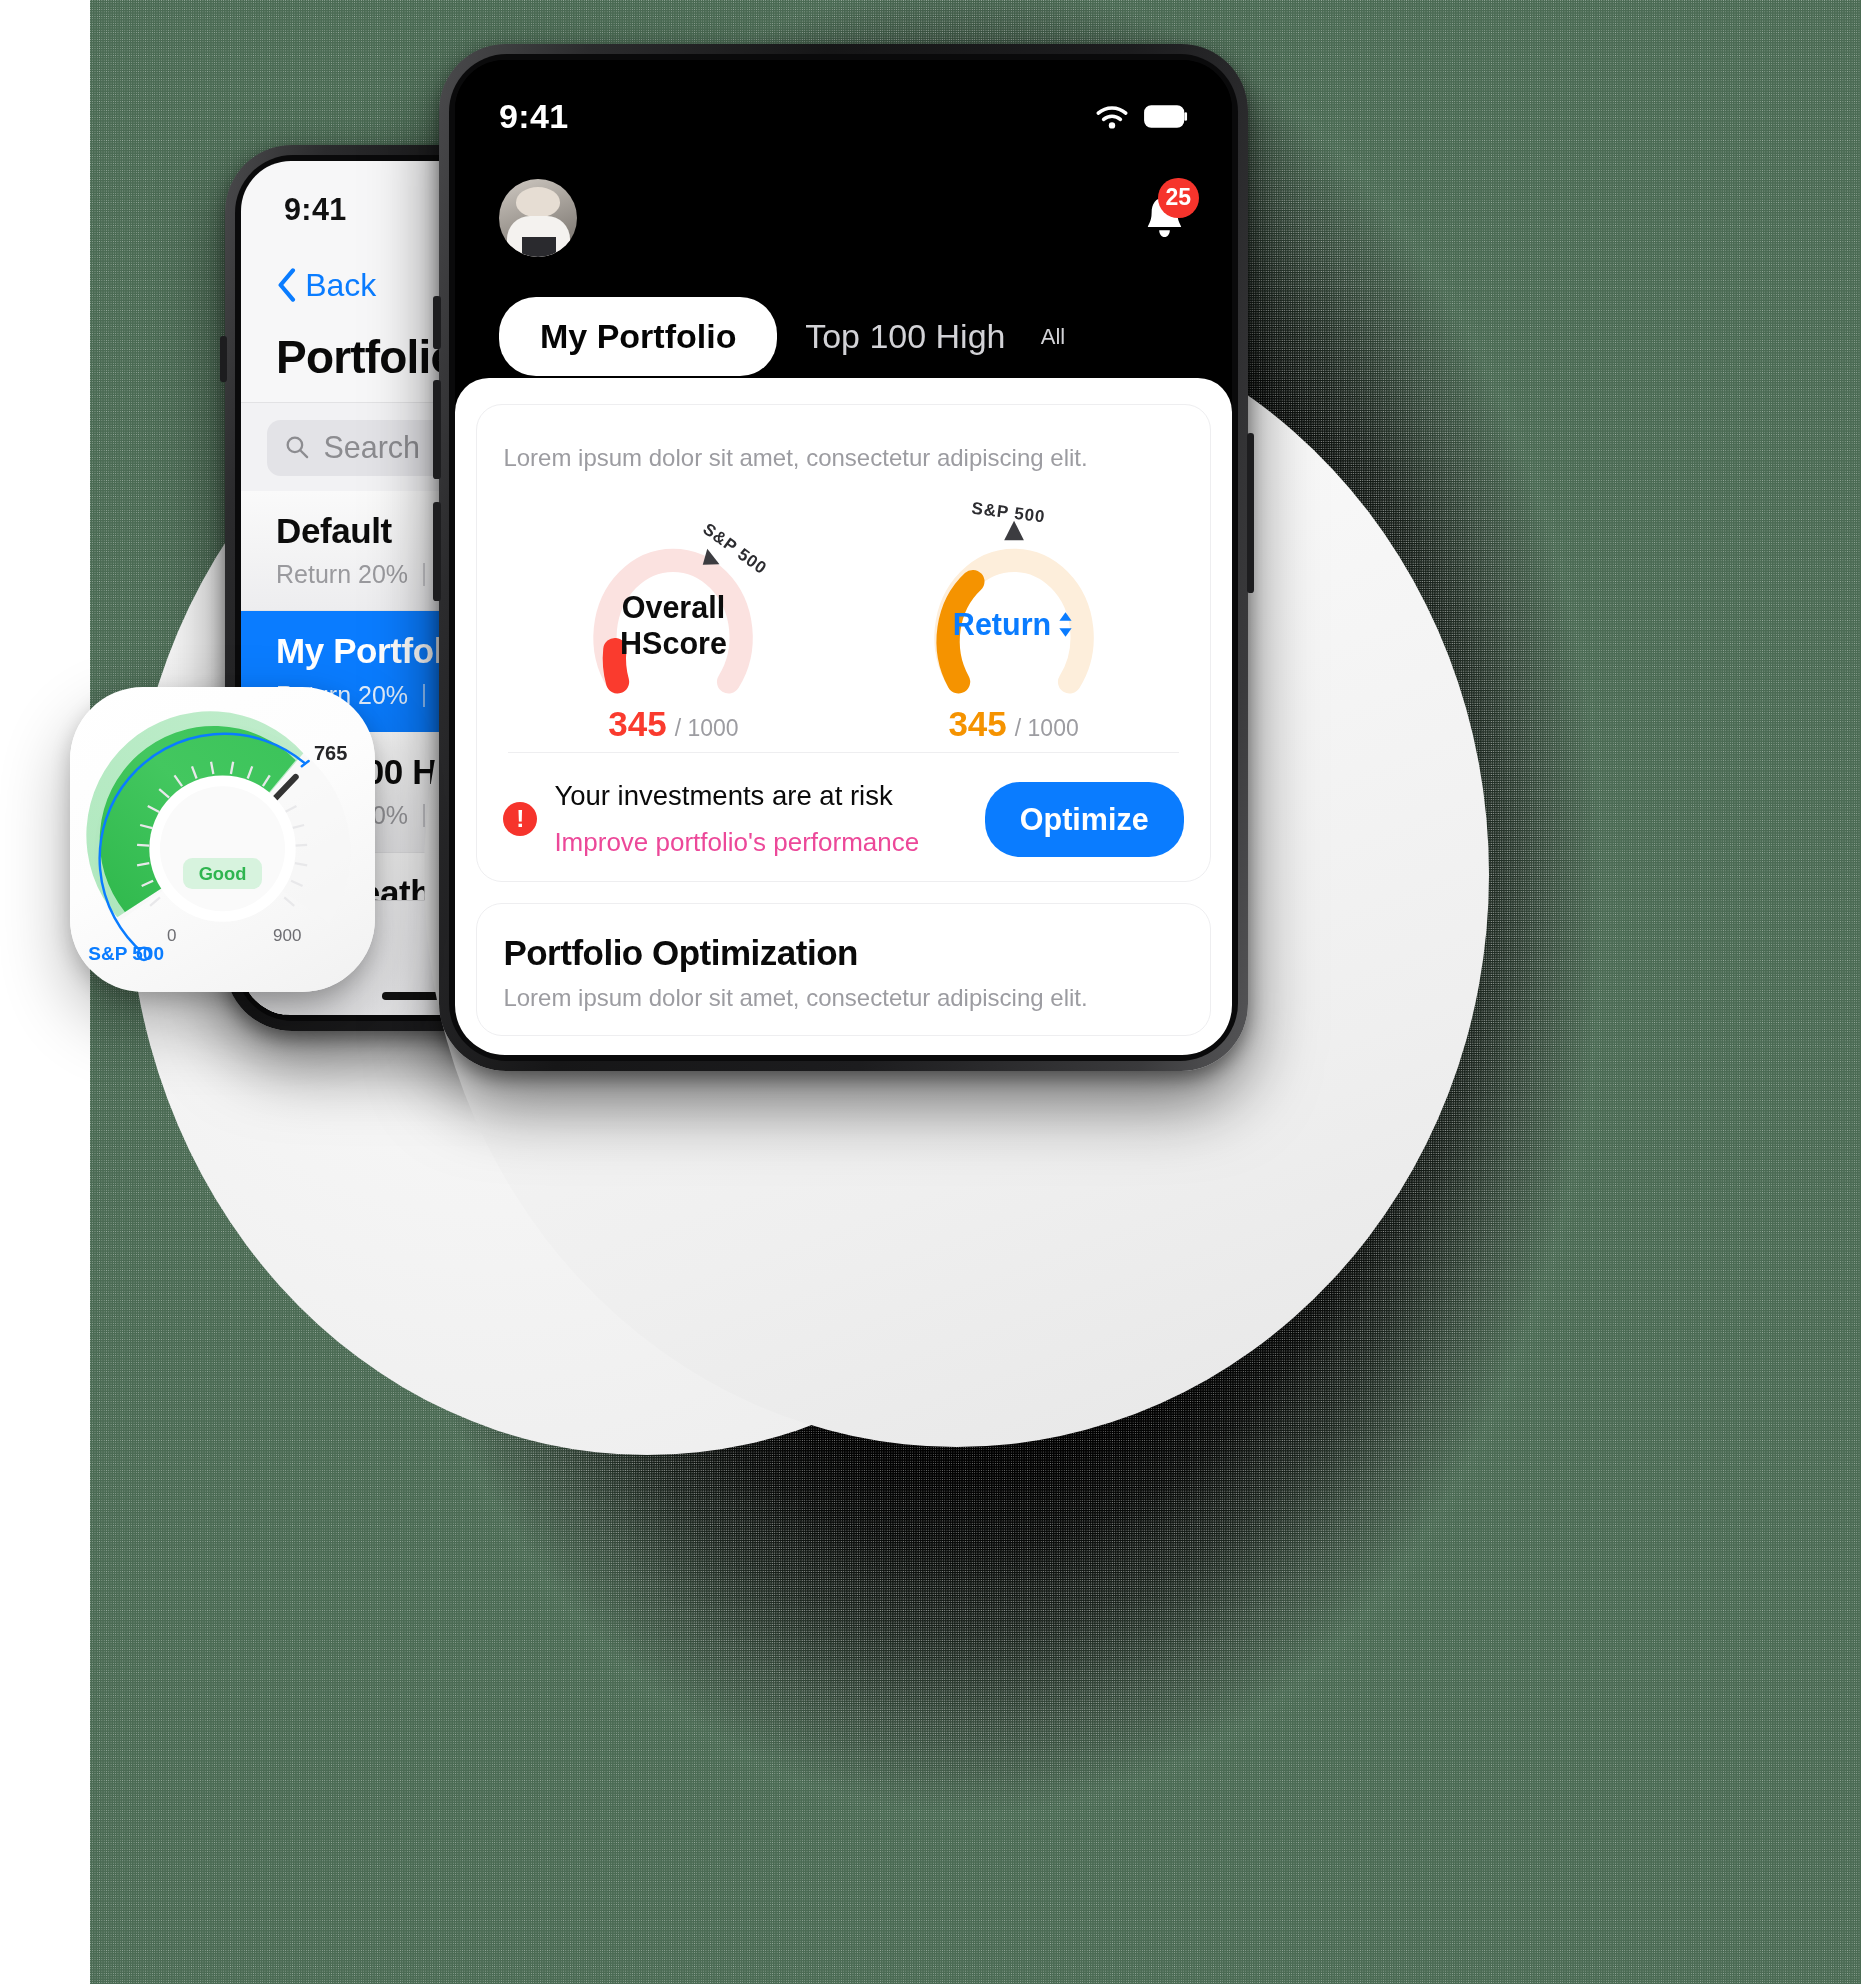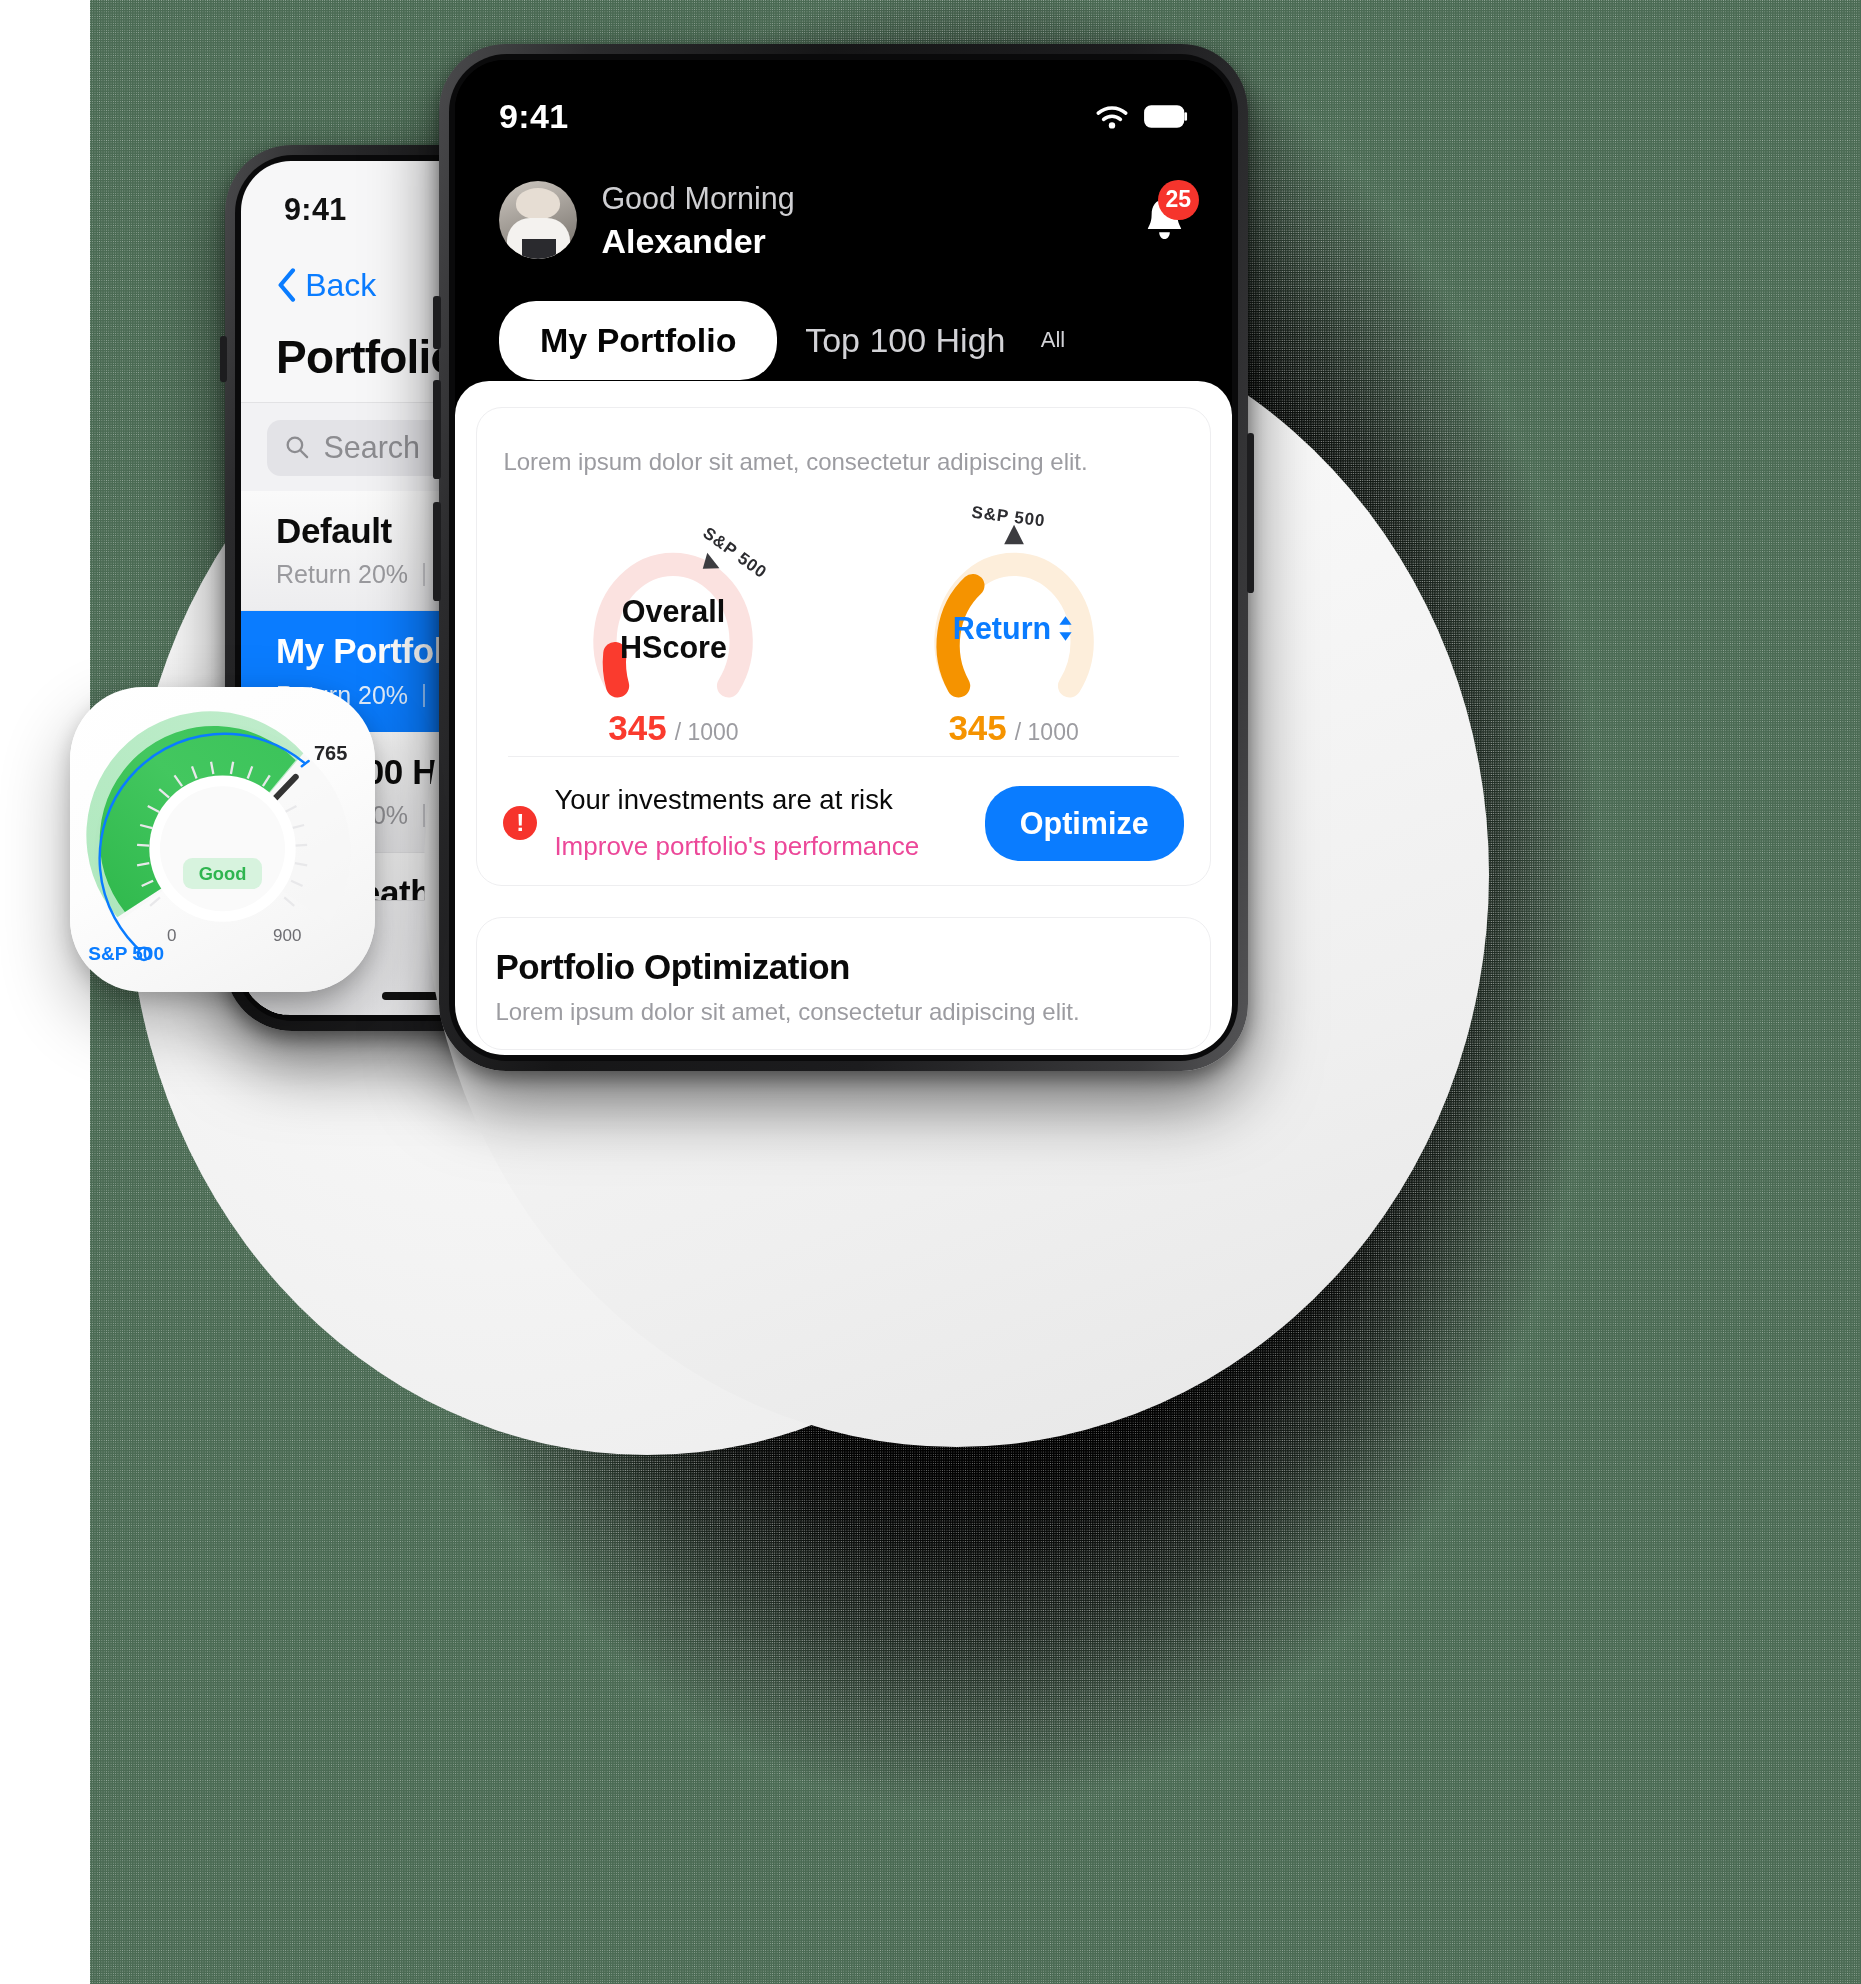--- a/index.html
+++ b/index.html
@@ -252,24 +252,20 @@
               <path d="M55 11 v8" stroke="#fff" stroke-width="3.5" stroke-linecap="round"></path>
             </svg>
           </div>
         </div>
 
         <div style="margin-top:43px; display:flex; align-items:center; gap:24.4px;">
           <div style="width:78px; height:78px; border-radius:50%; overflow:hidden; background:linear-gradient(160deg,#cfc9c2,#6f6a64); position:relative; flex:0 0 auto;">
             <div style="position:absolute; left:17px; top:7.6px; width:44px; height:30.5px; border-radius:50% 50% 46% 46%; background:#e6ddd3;"></div>
             <div style="position:absolute; left:7.6px; top:37px; width:63px; height:46px; border-radius:23px 23px 0 0; background:#f4f2ef;"></div>
             <div style="position:absolute; left:23px; top:58px; width:34px; height:23px; background:#2a2a2e;"></div>
-          </div>
-          <div>
-            <div style="font-size:30.5px; color:#cfcfd2; line-height:1.25;">Good Morning</div>
-            <div style="font-size:34px; color:#fff; font-weight:700; margin-top:4.6px;">Alexander</div>
           </div>
           <div style="margin-left:auto; position:relative;">
             <svg width="47" height="53" viewBox="0 0 62 70">
               <path d="M31 10 C19 10 14 19 14 30 c0 12-5 16-5 19 h44 c0-3-5-7-5-19 0-11-5-20-17-20z" fill="#fff"></path>
               <path d="M24 53 c0 5 3 9 7 9 s7-4 7-9z" fill="#fff"></path>
             </svg>
             <div style="position:absolute; right:-10.7px; top:-12.2px; min-width:40px; height:40px; border-radius:20px; background:#f6342c; color:#fff; font-size:23px; font-weight:700; display:flex; align-items:center; justify-content:center; padding:0 7.6px;">25</div>
           </div>
         </div>
 
@@ -334,21 +330,21 @@
           <div style="display:flex; align-items:center; gap:17px; margin-top:27.5px;">
             <div style="flex:0 0 auto; width:34px; height:34px; border-radius:50%; background:#f6342c; color:#fff; display:flex; align-items:center; justify-content:center; font-size:24.4px; font-weight:700;">!</div>
             <div style="flex:1;">
               <div style="font-size:27.5px; font-weight:400; color:#0a0a0a;">Your investments are at risk</div>
               <div style="font-size:26px; color:#ec4899; margin-top:15px;">Improve portfolio's performance</div>
             </div>
             <div style="background:#0a7cff; color:#fff; font-size:30.5px; font-weight:700; padding:20px 35px; border-radius:35px; white-space:nowrap;">Optimize</div>
           </div>
         </div>
 
-        <div style="border:1.1px solid #eeeef0; border-radius:26px; padding:29px 26px 23px 18px; margin-top:31px;">
+        <div style="border:1.1px solid #eeeef0; border-radius:26px; padding:29px 26px 23px 26px; margin-top:21px;">
           <div style="font-size:35px; font-weight:700; color:#0a0a0a; letter-spacing:-0.5px;">Portfolio Optimization</div>
           <div style="font-size:24px; color:#9c9ca1; margin-top:10.7px;">Lorem ipsum dolor sit amet, consectetur adipiscing elit.</div>
 
         </div>
 
       </div>
     </div>
   </div>
 
   <div id="icon-card" style="z-index:6;">

